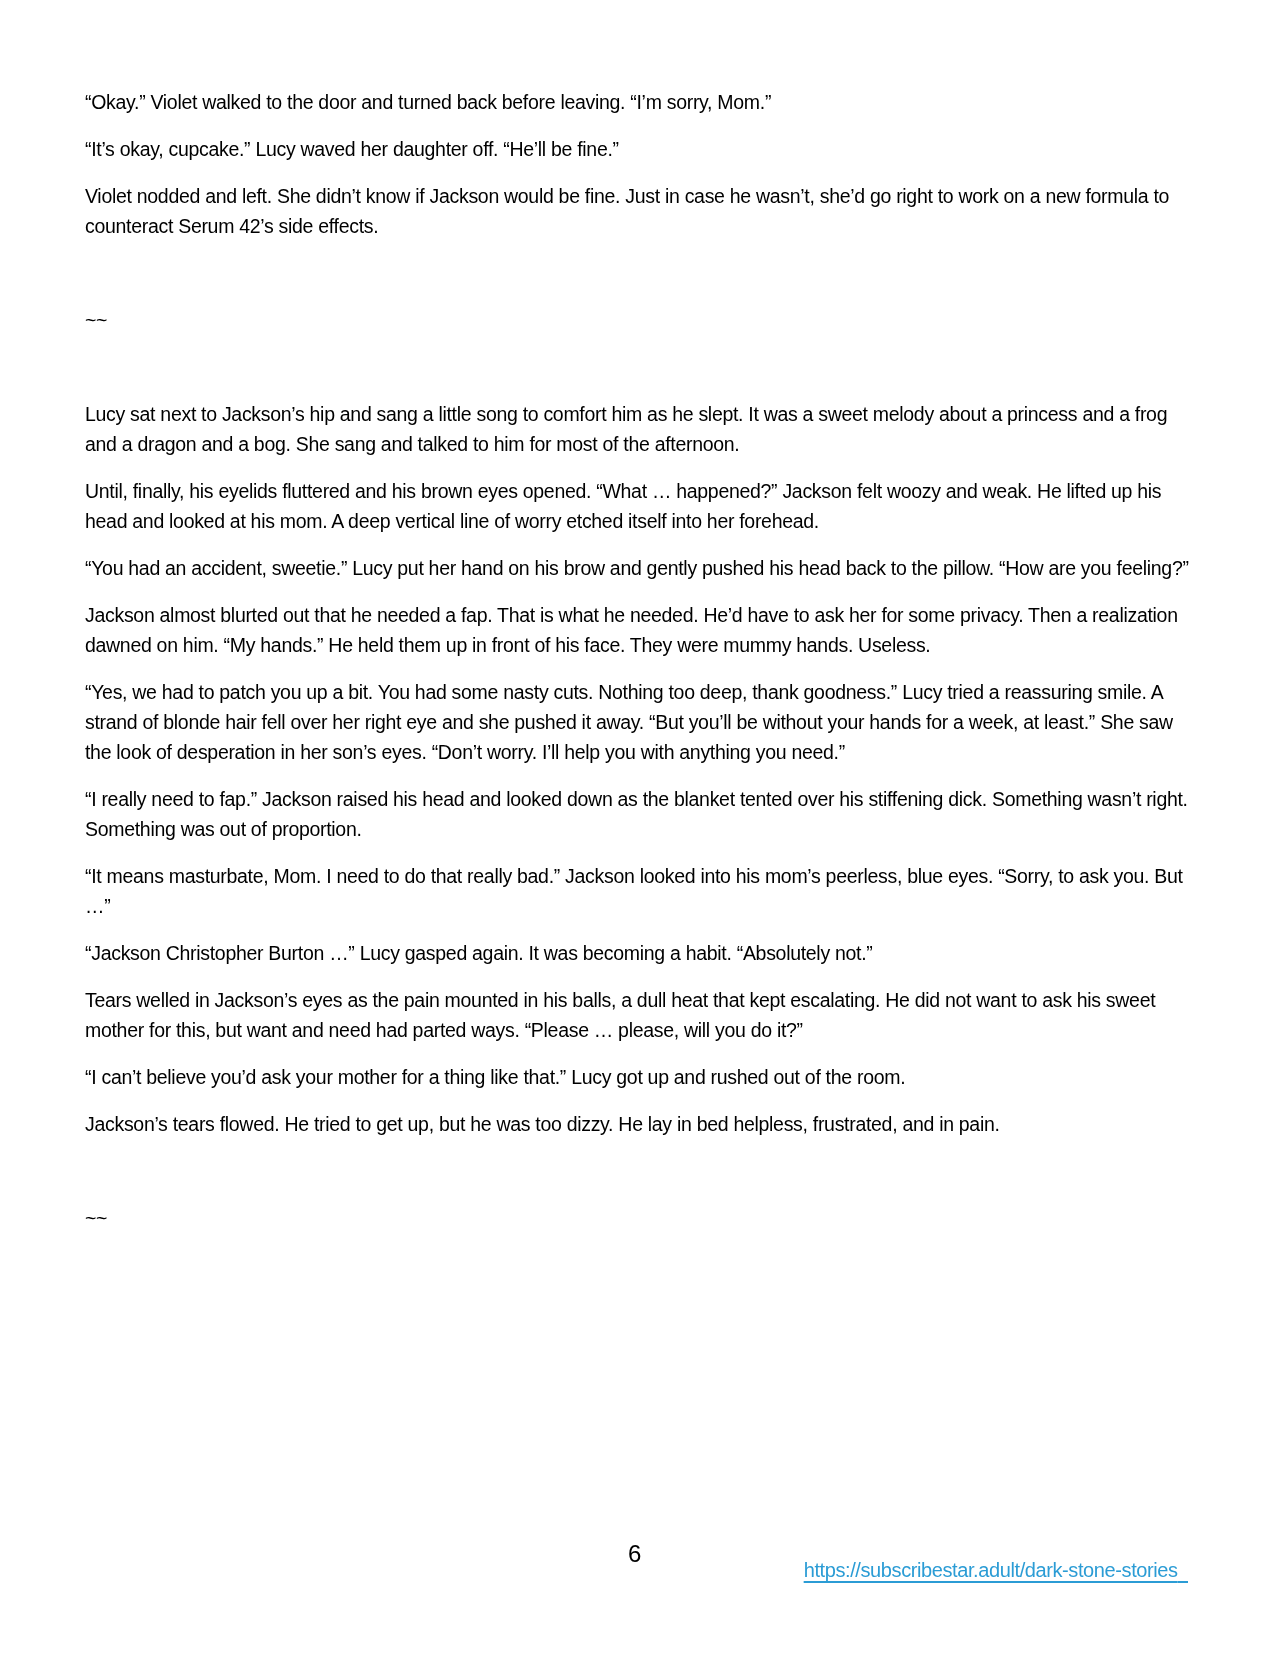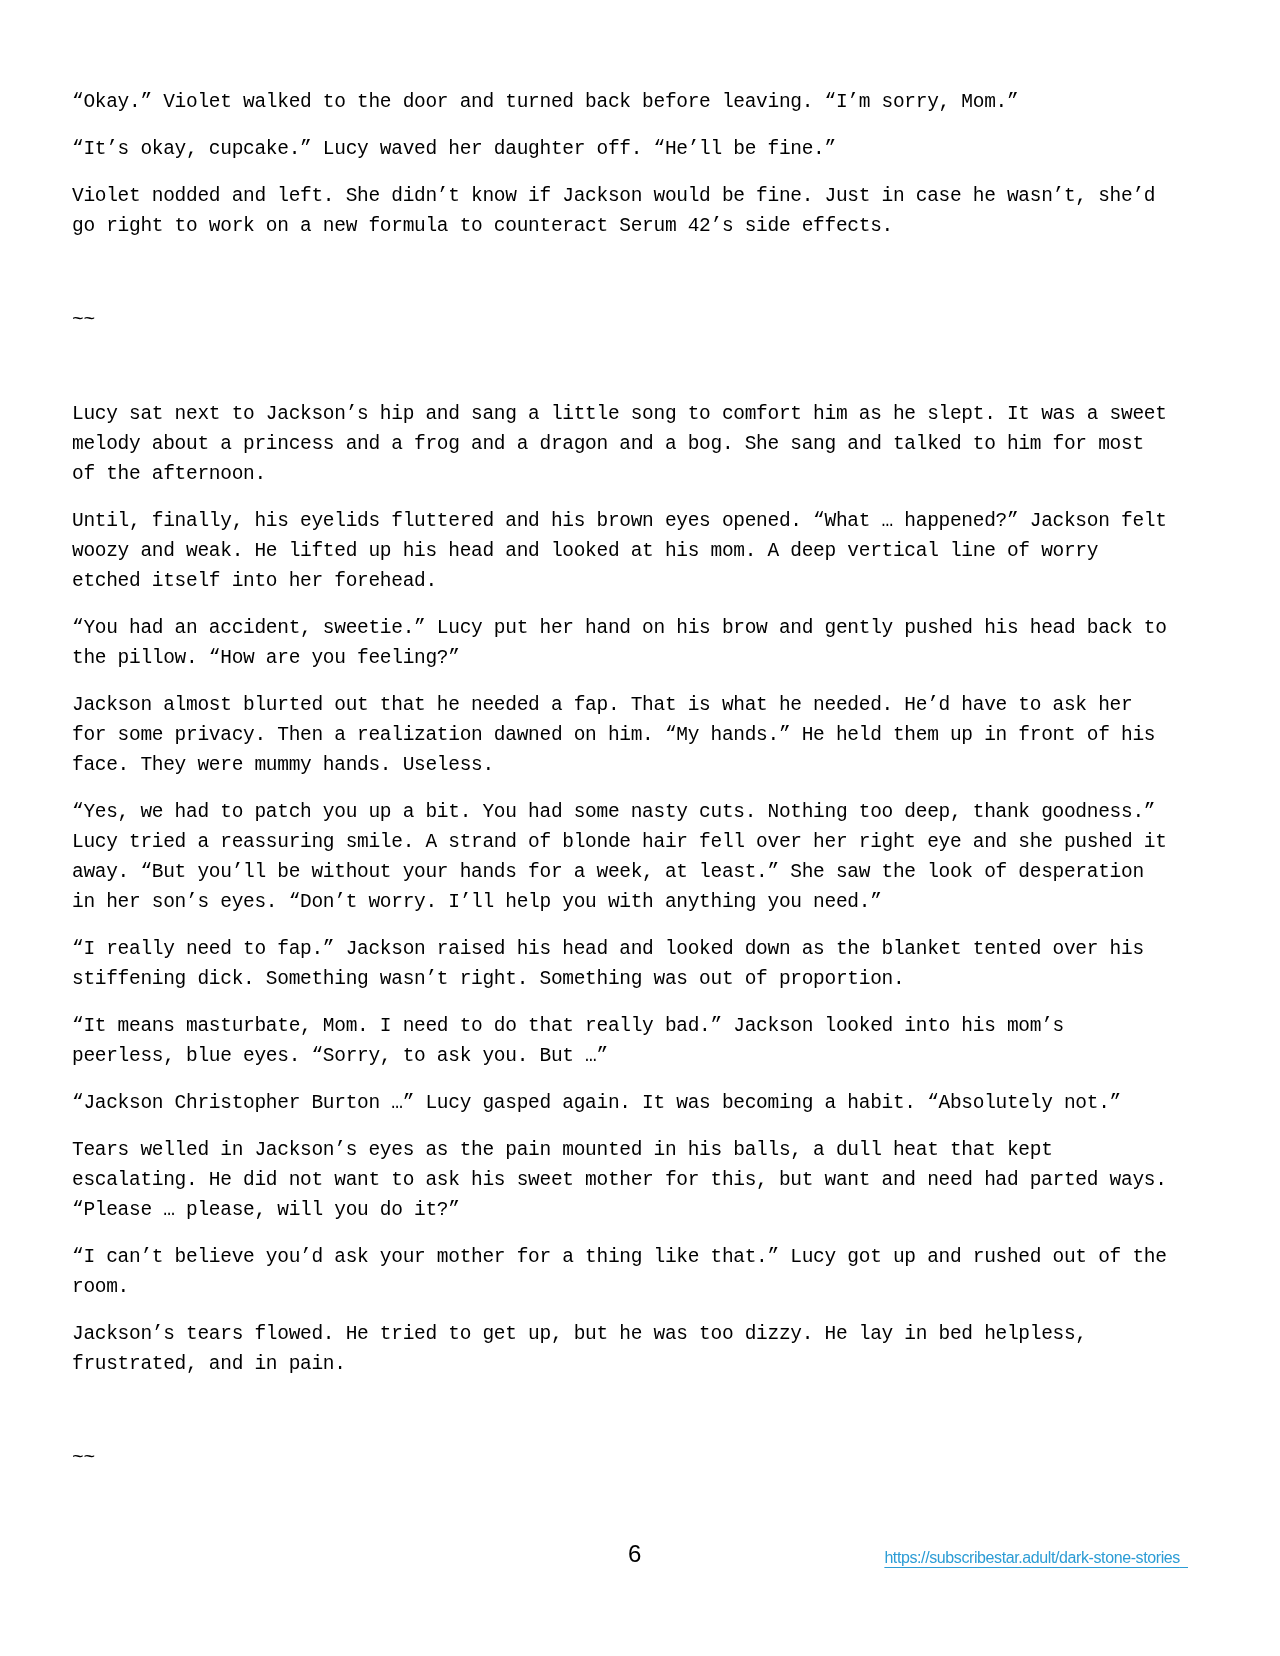--- a/index.html
+++ b/index.html
@@ -14,24 +14,23 @@
   }
   .page {
     position: relative;
     width: 1280px;
     height: 1656px;
     background: #ffffff;
     overflow: hidden;
   }
   .content {
     position: absolute;
-    left: 72px;
+    left: 85px;
     top: 87px;
     width: 1105px;
-    font-family: Liberation Mono, monospace;
   }
   .para {
     margin: 0 0 17px 0;
     font-size: 19.5px;
     line-height: 30px;
     letter-spacing: -0.3px;
     color: #000000;
     white-space: pre-wrap;
     text-align: left;
   }
@@ -49,22 +48,22 @@
     position: absolute;
     left: 628px;
     top: 0;
     font-size: 24px;
     line-height: 32px;
     color: #000000;
   }
   .footer-link {
     position: absolute;
     right: 92px;
-    top: 4px;
-    font-size: 16px;
+    top: 16px;
+    font-size: 20px;
     line-height: 32px;
     letter-spacing: -0.4px;
     text-decoration: underline;
     text-underline-offset: 4px;
     white-space: pre;
     cursor: pointer;
     text-align: right;
   }
   .footer-link::after {
     content: "\00a0\00a0";

